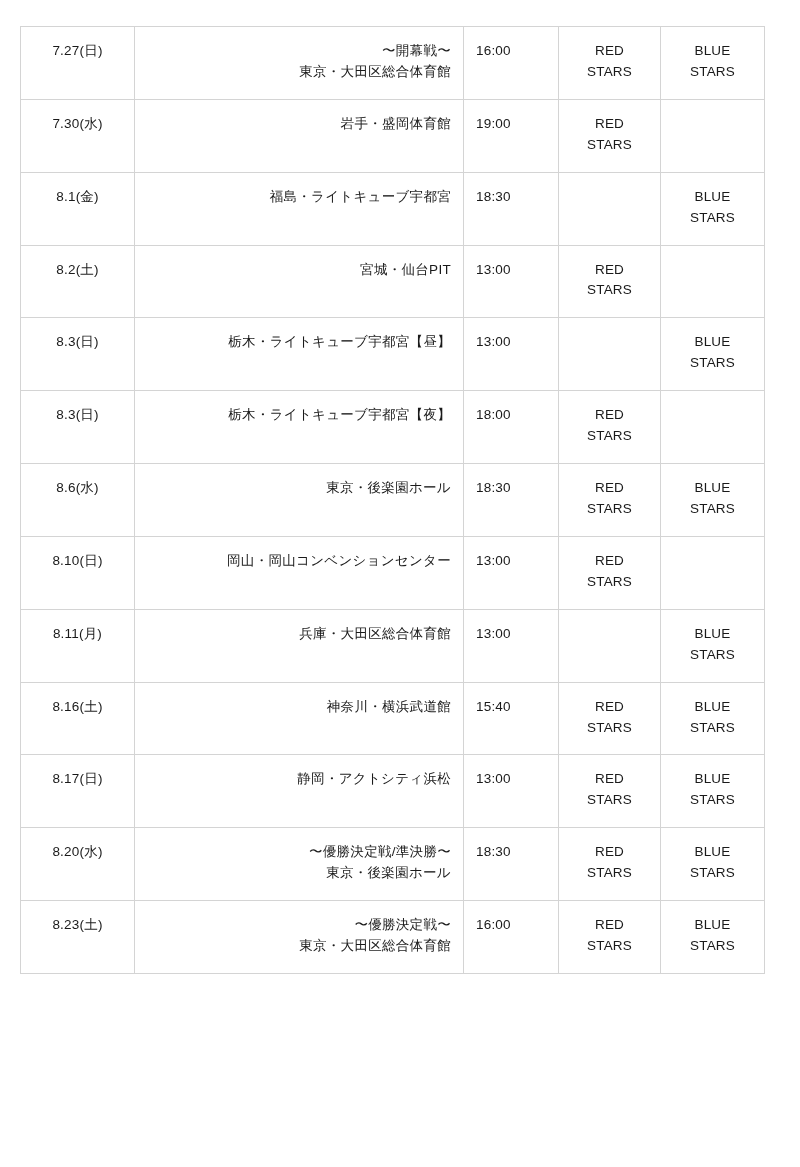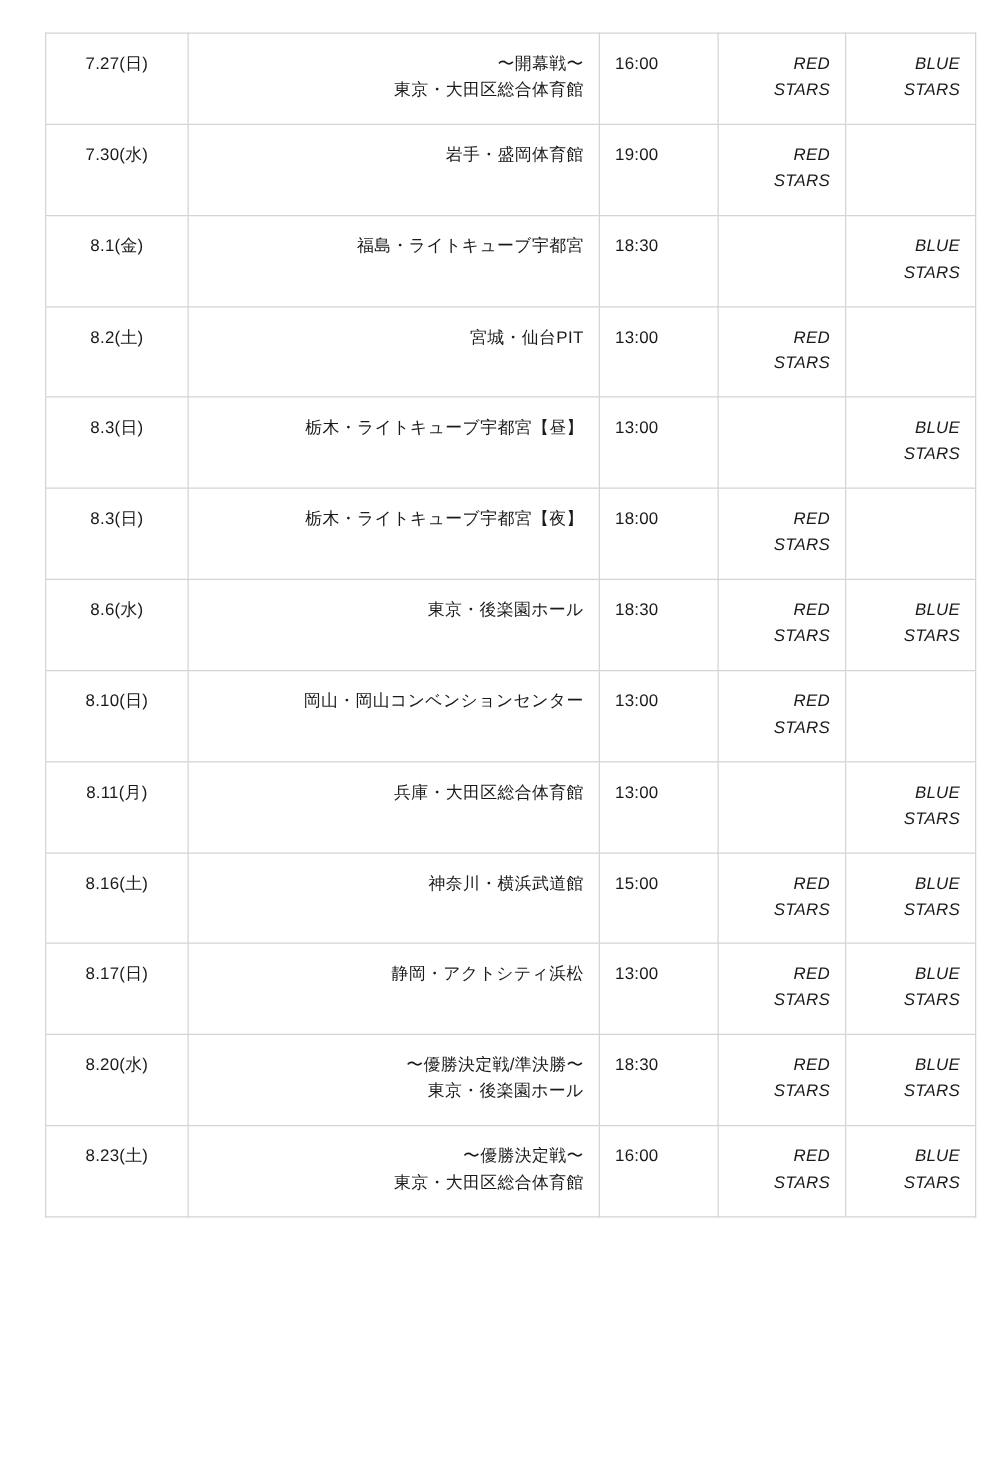--- a/index.html
+++ b/index.html
@@ -12,21 +12,21 @@
     height: 1167px;
     font-family: "Liberation Sans", "DejaVu Sans", sans-serif;
     color: #1a1a1a;
     -webkit-font-smoothing: antialiased;
   }
   .sheet {
     width: 800px;
     height: 848px;
     position: relative;
     box-sizing: border-box;
-    padding: 26px 36px 0 36px;
+    padding: 26px 36px 0 20px;
   }
   table.schedule {
     width: 744px;
     border-collapse: collapse;
     table-layout: fixed;
   }
   table.schedule col.c-date   { width: 114px; }
   table.schedule col.c-venue  { width: 329px; }
   table.schedule col.c-time   { width: 95px; }
   table.schedule col.c-red    { width: 102px; }
@@ -51,23 +51,22 @@
     letter-spacing: 0.3px;
   }
   td.venue .line { display: block; }
   td.time {
     text-align: left;
     white-space: nowrap;
     letter-spacing: 0.2px;
     margin-top: 12px;
   }
   td.team {
-    text-align: right;
+    text-align: center;
     letter-spacing: 0.2px;
-    font-style: italic;
   }
   td.team .tline { display: block; }
   td.empty { }
 </style>
 </head>
 <body>
 
 <div class="sheet">
   <table class="schedule">
     <colgroup>
@@ -191,21 +190,21 @@
           <td class="team">
             <span class="tline">BLUE</span>
             <span class="tline">STARS</span>
           </td>
         </tr>
         <tr>
           <td class="date">8.16(土)</td>
           <td class="venue">
             <span class="line">神奈川・横浜武道館</span>
           </td>
-          <td class="time">15:00</td>
+          <td class="time">15:40</td>
           <td class="team">
             <span class="tline">RED</span>
             <span class="tline">STARS</span>
           </td>
           <td class="team">
             <span class="tline">BLUE</span>
             <span class="tline">STARS</span>
           </td>
         </tr>
         <tr>

